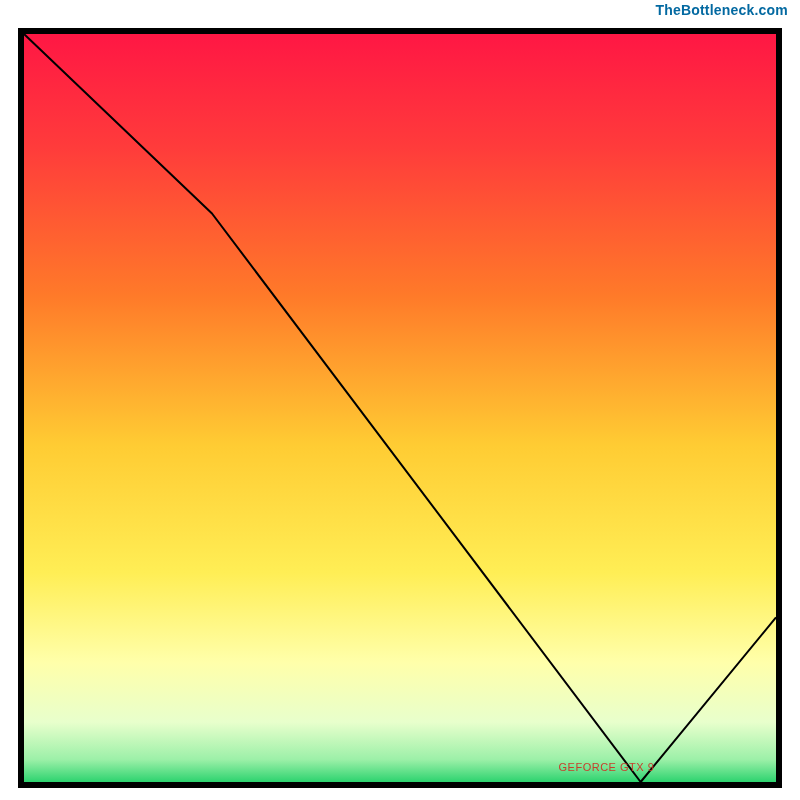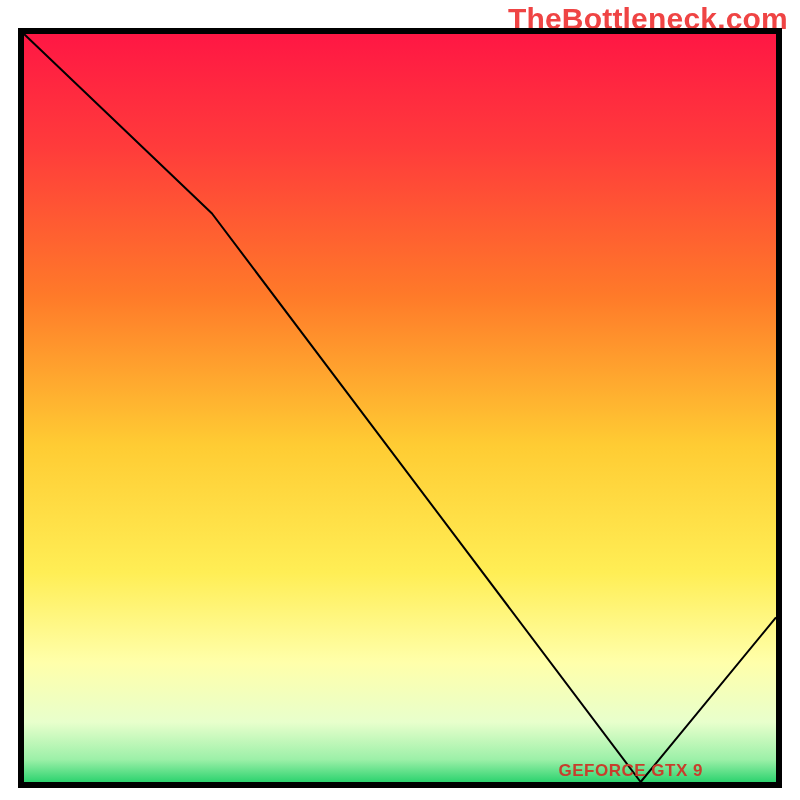--- a/index.html
+++ b/index.html
@@ -3,38 +3,38 @@
 <meta charset="utf-8">
 <style>
   * { margin: 0; padding: 0; box-sizing: border-box; }
   html, body { width: 800px; height: 800px; overflow: hidden; background: #fff; }
   .wrap { position: relative; width: 800px; height: 800px; }
   .watermark {
     position: absolute;
     top: 2px;
     right: 12px;
     font-family: Arial, Helvetica, sans-serif;
-    font-size: 30px;
+    font-size: 14px;
     font-weight: 600;
-    color: #ef4444;
+    color: #0369a1;
     letter-spacing: 0.2px;
   }
   .plot {
     position: absolute;
     left: 18px;
     top: 28px;
     width: 764px;
     height: 760px;
   }
   .plot svg { display: block; }
   .annotation {
     position: absolute;
     font-family: Arial, Helvetica, sans-serif;
-    font-size: 17px;
-    font-weight: 700;
+    font-size: 11px;
+    font-weight: 400;
     color: #c73e2c;
     letter-spacing: 0.5px;
     white-space: nowrap;
   }
 </style>
 </head>
 <body>
 
 <div class="wrap">
   <div class="watermark">TheBottleneck.com</div>

